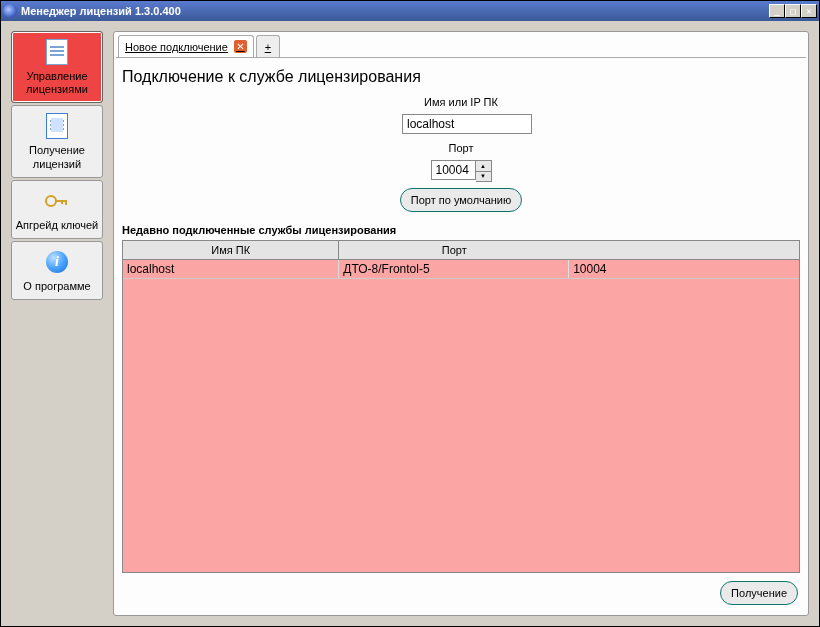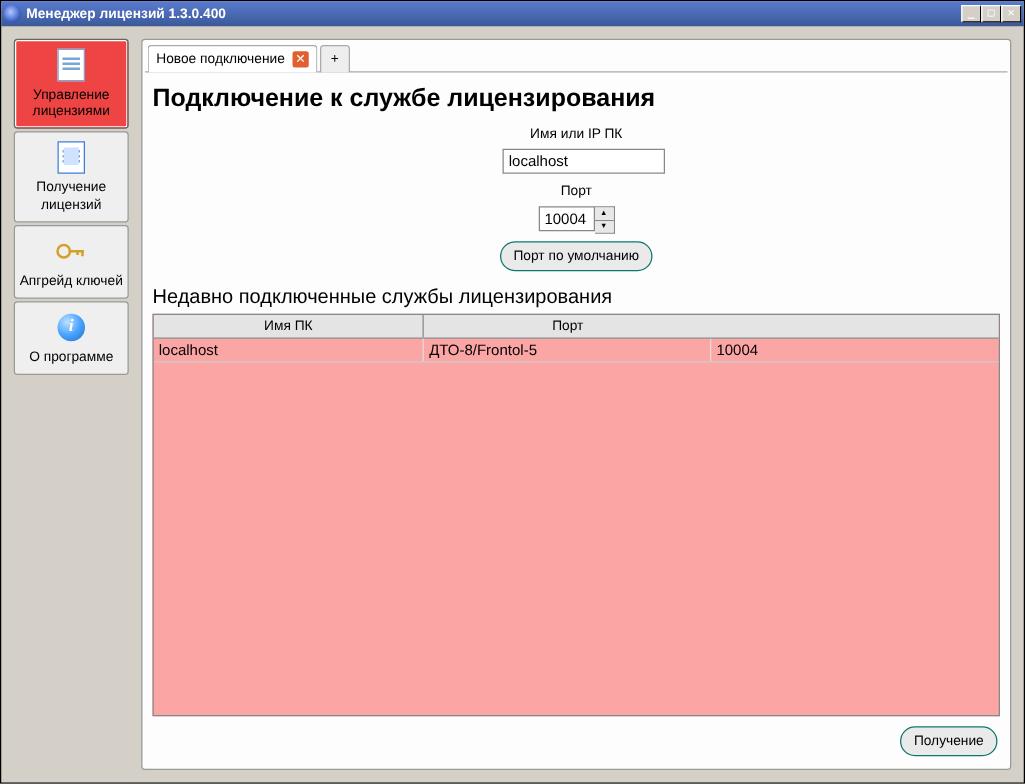--- a/index.html
+++ b/index.html
@@ -108,23 +108,24 @@
     border: 1px solid #999;
     border-radius: 3px;
     display: flex;
     flex-direction: column;
     padding: 2px;
     position: relative;
   }
   .tabstrip {
     height: 24px;
     display: flex;
-    align-items: center;
+    align-items: flex-start;
     padding-left: 2px;
     border-bottom: 1px solid #aaa;
+    text-decoration: underline;
   }
   .tab {
     height: 22px;
     background: #f4f4f4;
     border: 1px solid #aaa;
     border-bottom: none;
     border-radius: 3px 3px 0 0;
     padding: 0 6px;
     display: flex; align-items: center;
     font-size: 11px;
@@ -142,21 +143,21 @@
     display: inline-flex; align-items:center; justify-content:center;
     color:#fff; font-size:10px; margin-left:6px;
     border-radius:2px;
   }
   .tab-body {
     flex: 1;
     padding: 10px 6px 6px 6px;
     display: flex; flex-direction: column;
   }
   .heading {
-    font-size: 20px; font-weight: bold; margin-bottom: 10px;
+    font-size: 16px; font-weight: normal; margin-bottom: 10px;
   }
   .form-row {
     display: flex; align-items: center; margin-bottom: 8px; gap: 6px; flex-direction: column;
   }
   .form-row label { font-size: 11px; }
   .text-input {
     height: 20px; border: 1px solid #888; padding: 1px 4px; font-size: 12px;
     background:#fff;
   }
   .host-input { width: 130px; margin-left: 12px;}
@@ -175,21 +176,21 @@
   .btn {
     height: 24px;
     background: #eaeaea;
     border: 1px solid #0f766e;
     border-radius: 12px;
     padding: 0 10px;
     font-size: 11px;
     cursor: default;
   }
   .section-label {
-    font-weight: normal; font-size: 16px; margin: 4px 0 4px 0;
+    font-weight: bold; font-size: 11px; margin: 4px 0 4px 0;
   }
   .grid {
     flex: 1;
     border: 1px solid #888;
     background:#fca5a5;
     display:flex; flex-direction:column;
     overflow:hidden;
   }
   .grid-head {
     display:flex; background:#e4e4e4; border-bottom:1px solid #888;

